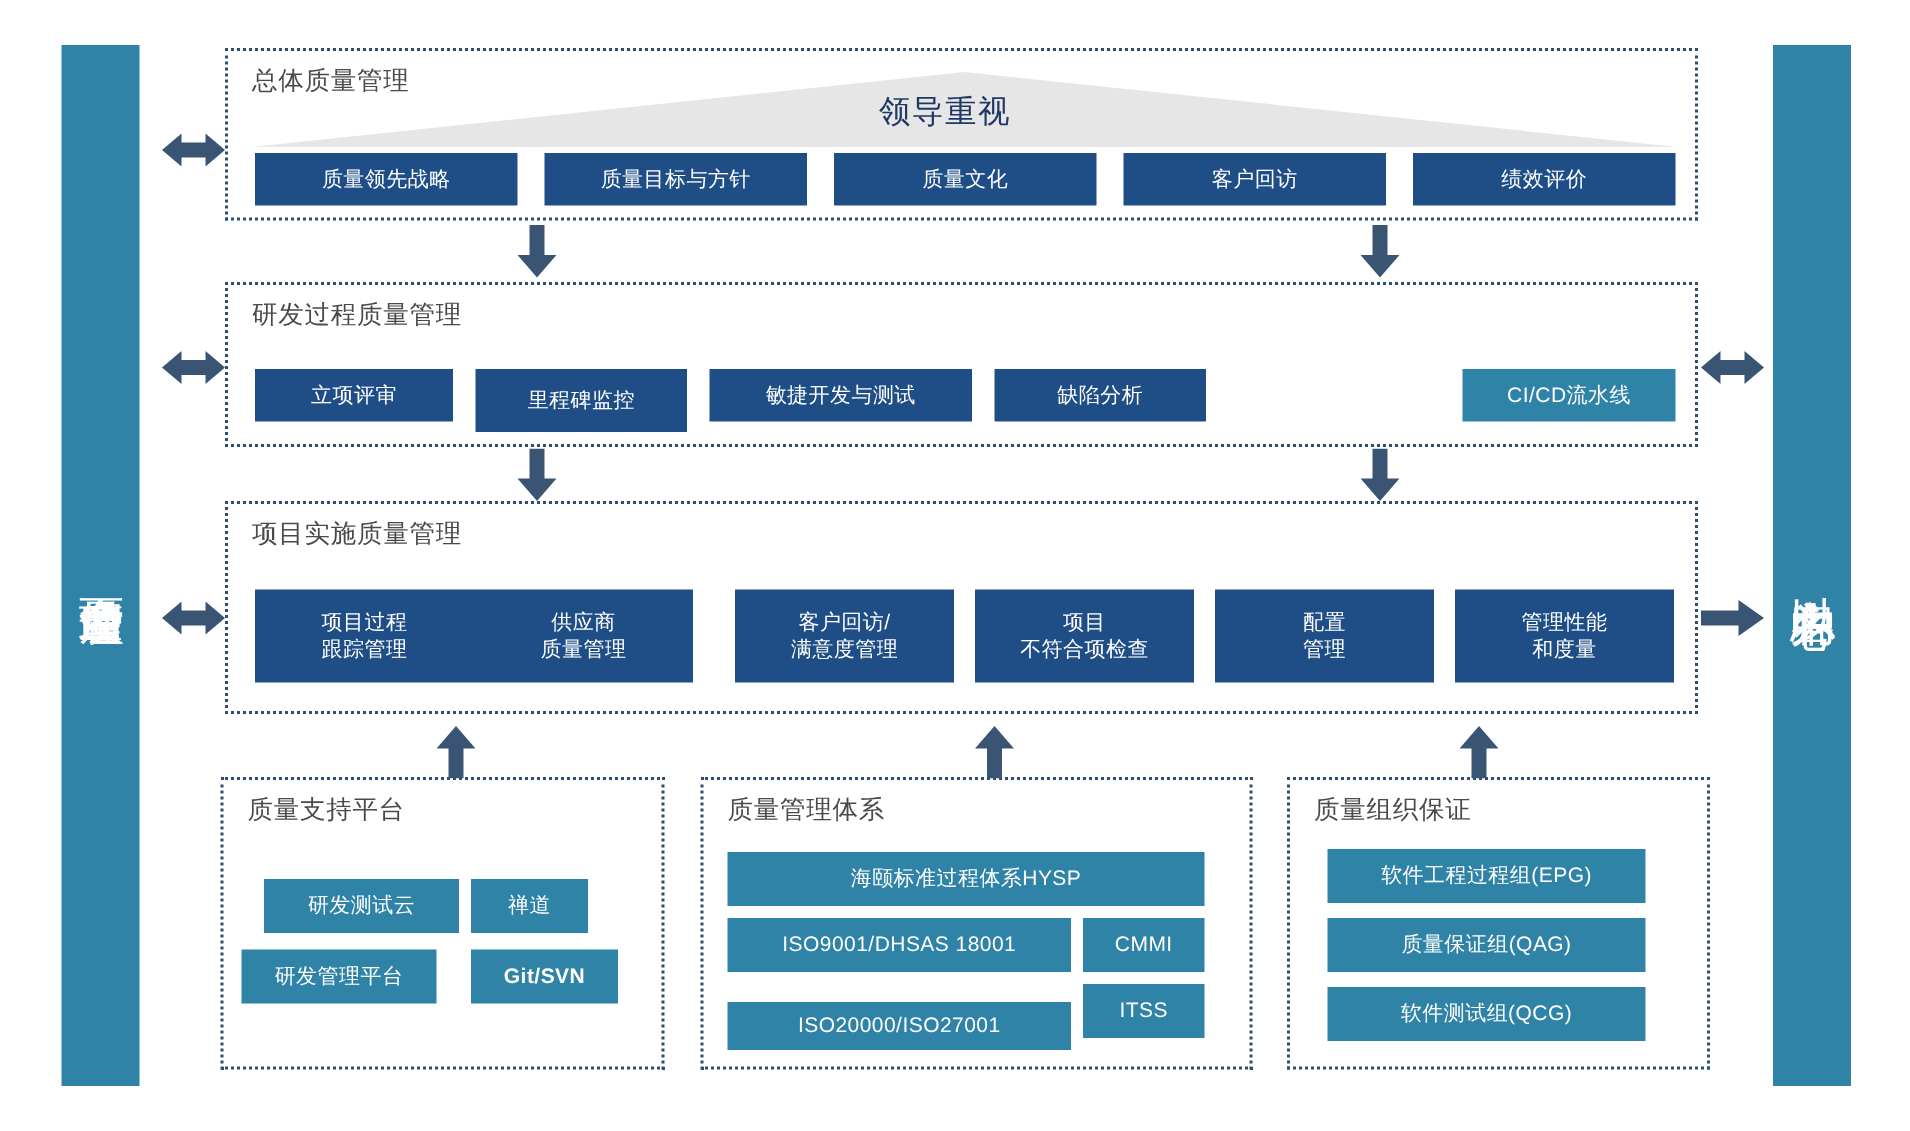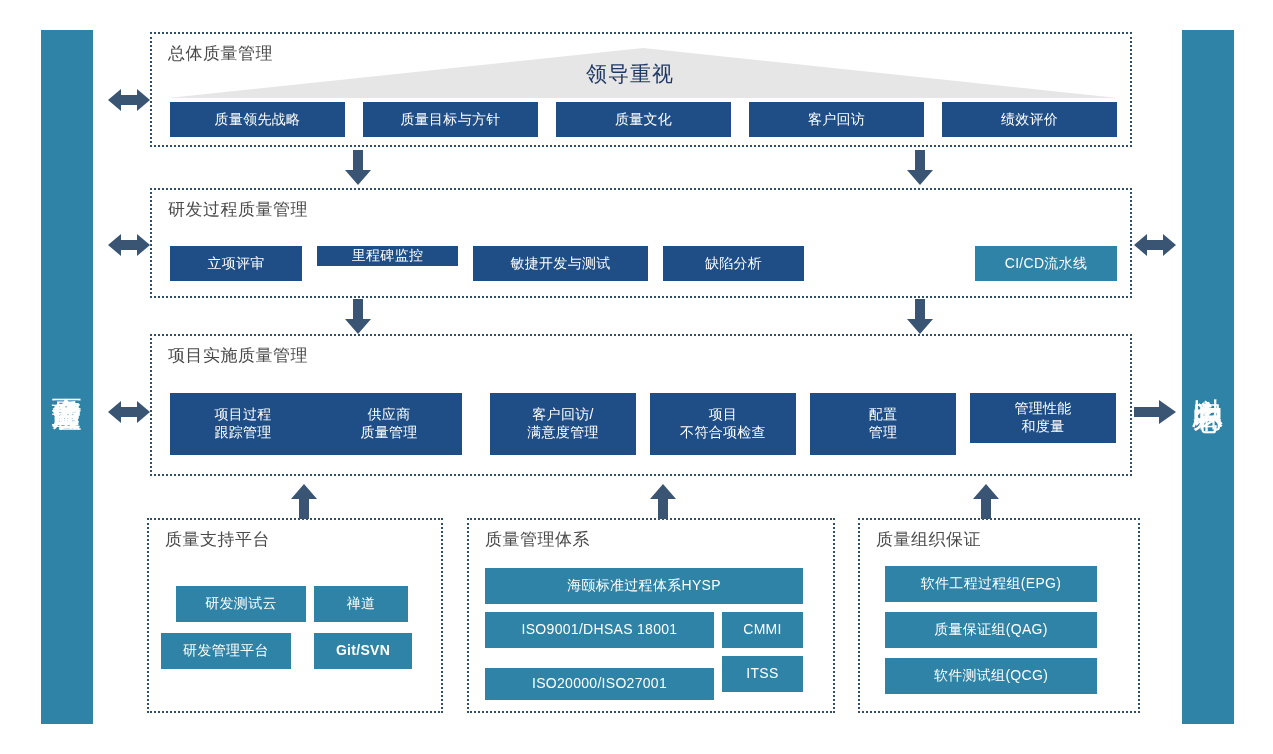--- a/index.html
+++ b/index.html
@@ -109,48 +109,48 @@
     <div class="chip navy" style="left:211px; top:68px; width:175px; height:35px;">质量目标与方针</div>
     <div class="chip navy" style="left:404px; top:68px; width:175px; height:35px;">质量文化</div>
     <div class="chip navy" style="left:597px; top:68px; width:175px; height:35px;">客户回访</div>
     <div class="chip navy" style="left:790px; top:68px; width:175px; height:35px;">绩效评价</div>
   </div>
 
   <div class="panel" style="left:150px; top:188px; width:982px; height:110px;">
     <div class="panel-title">研发过程质量管理</div>
 
     <div class="chip navy" style="left:18px; top:56px; width:132px; height:35px;">立项评审</div>
-    <div class="chip navy" style="left:165px; top:56px; width:141px; height:20px;">里程碑监控</div>
+    <div class="chip navy" style="left:165px; top:56px; width:141px; height:42px;">里程碑监控</div>
     <div class="chip navy" style="left:321px; top:56px; width:175px; height:35px;">敏捷开发与测试</div>
     <div class="chip navy" style="left:511px; top:56px; width:141px; height:35px;">缺陷分析</div>
     <div class="chip teal" style="left:823px; top:56px; width:142px; height:35px;">CI/CD流水线</div>
   </div>
 
   <div class="panel" style="left:150px; top:334px; width:982px; height:142px;">
     <div class="panel-title">项目实施质量管理</div>
 
     <div class="chip navy" style="left:18px; top:57px; width:146px; height:62px;">项目过程
 跟踪管理</div>
     <div class="chip navy" style="left:164px; top:57px; width:146px; height:62px;">供应商
 质量管理</div>
     <div class="chip navy" style="left:338px; top:57px; width:146px; height:62px;">客户回访/
 满意度管理</div>
     <div class="chip navy" style="left:498px; top:57px; width:146px; height:62px;">项目
 不符合项检查</div>
     <div class="chip navy" style="left:658px; top:57px; width:146px; height:62px;">配置
 管理</div>
-    <div class="chip navy" style="left:818px; top:57px; width:146px; height:50px;">管理性能
+    <div class="chip navy" style="left:818px; top:57px; width:146px; height:62px;">管理性能
 和度量</div>
   </div>
 
   <div class="panel" style="left:147px; top:518px; width:296px; height:195px;">
     <div class="panel-title">质量支持平台</div>
 
     <div class="chip teal" style="left:27px; top:66px; width:130px; height:36px;">研发测试云</div>
-    <div class="chip teal" style="left:165px; top:66px; width:94px; height:36px;">禅道</div>
+    <div class="chip teal" style="left:165px; top:66px; width:78px; height:36px;">禅道</div>
     <div class="chip teal" style="left:12px; top:113px; width:130px; height:36px;">研发管理平台</div>
     <div class="chip teal" style="left:165px; top:113px; width:98px; height:36px; font-weight:bold;">Git/SVN</div>
   </div>
 
   <div class="panel" style="left:467px; top:518px; width:368px; height:195px;">
     <div class="panel-title">质量管理体系</div>
 
     <div class="chip teal" style="left:16px; top:48px; width:318px; height:36px;">海颐标准过程体系HYSP</div>
     <div class="chip teal" style="left:16px; top:92px; width:229px; height:36px;">ISO9001/DHSAS 18001</div>
     <div class="chip teal" style="left:253px; top:92px; width:81px; height:36px;">CMMI</div>

